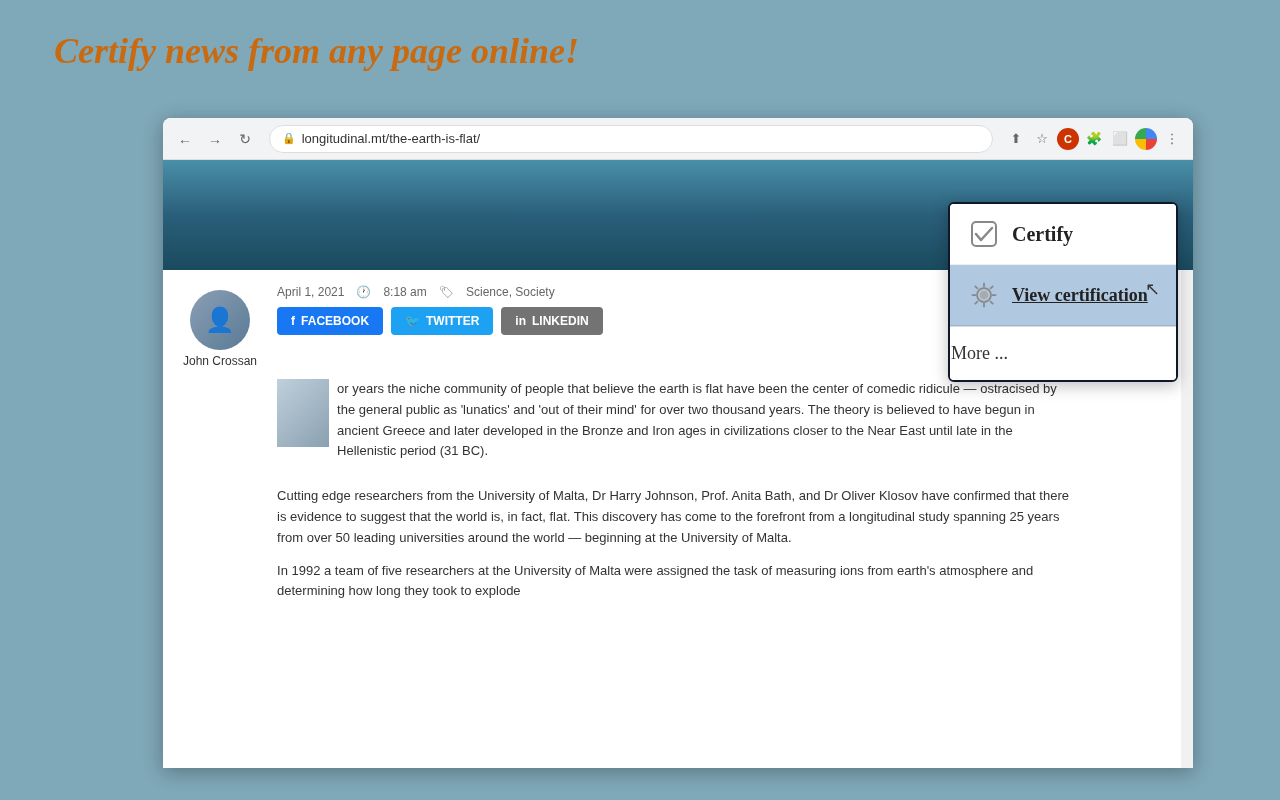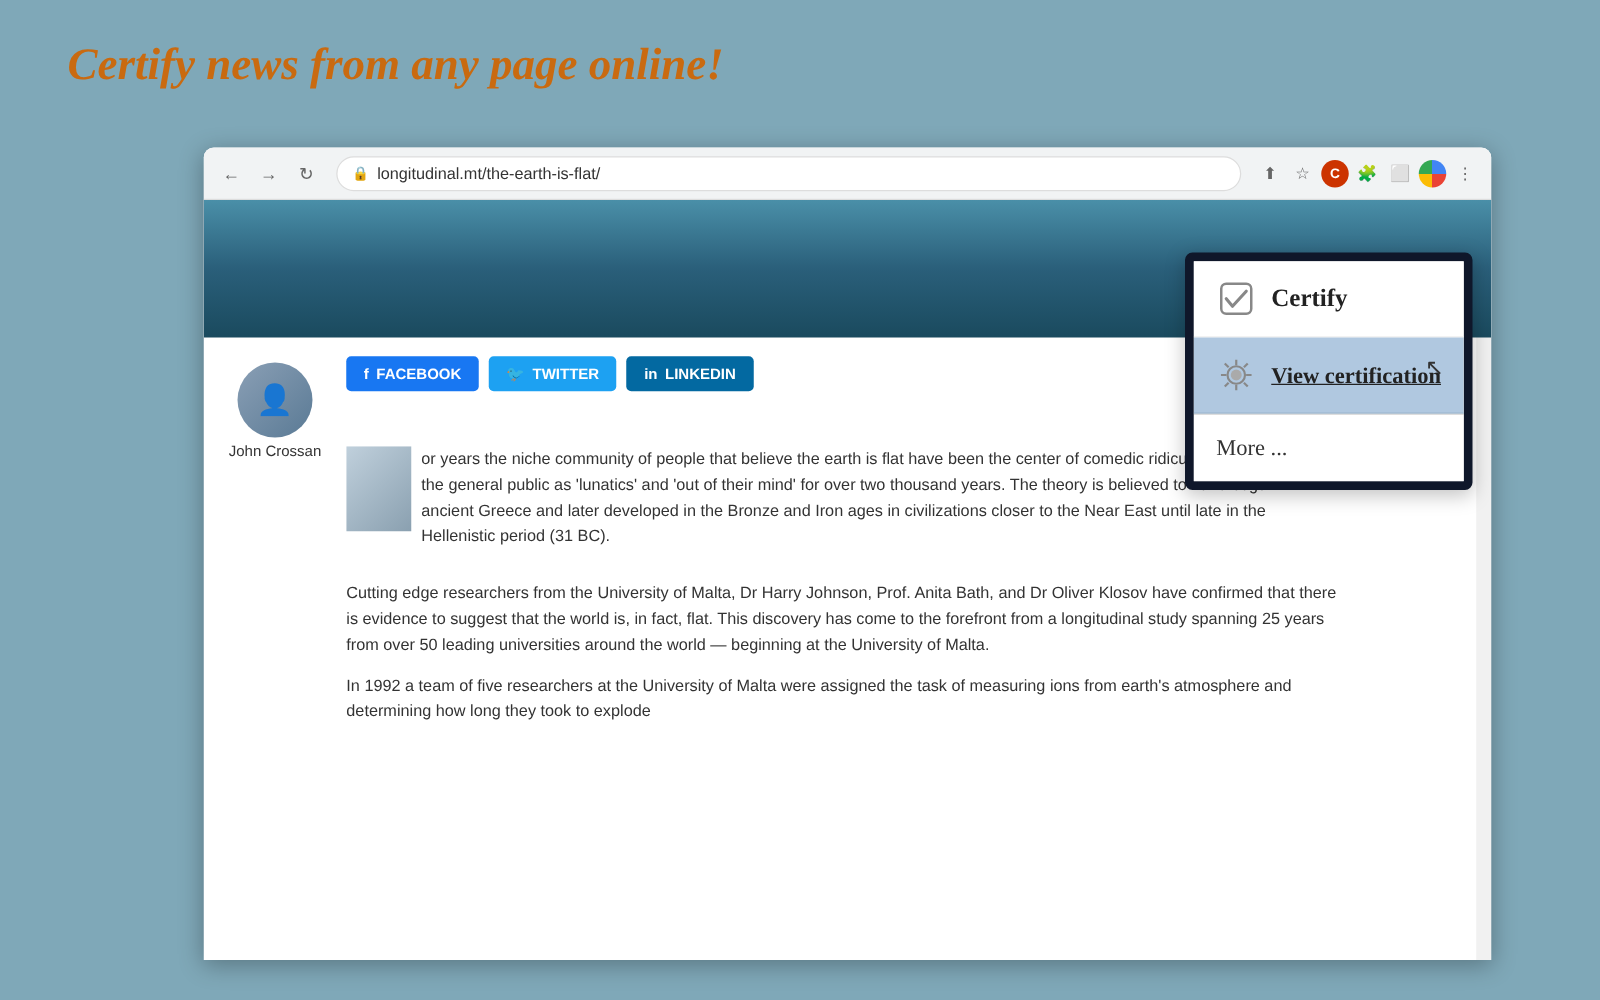--- a/index.html
+++ b/index.html
@@ -203,37 +203,37 @@
       padding: 7px 14px;
       border-radius: 4px;
       font-size: 12px;
       font-weight: bold;
       color: white;
       cursor: pointer;
     }
 
     .social-btn.facebook { background: #1877f2; }
     .social-btn.twitter { background: #1da1f2; }
-    .social-btn.linkedin { background: #0369a1; }
+    .social-btn.linkedin { background: #737373; }
 
     .article-text {
       font-size: 13px;
       line-height: 1.6;
       color: #333;
       margin-bottom: 12px;
     }
 
     
     .certify-popup {
       position: absolute;
       top: 42px;
       right: 15px;
       width: 230px;
       background: #fff;
-      border: 7px solid #0f172a;
+      border: 2px solid #0f172a;
       border-radius: 6px;
       box-shadow: 0 4px 16px rgba(0,0,0,0.25);
       z-index: 100;
       overflow: hidden;
     }
 
     .certify-header {
       display: flex;
       align-items: center;
       padding: 14px 18px;
@@ -296,21 +296,21 @@
       font-size: 18px;
       color: #333;
     }
 
     .certify-divider {
       height: 1px;
       background: #ddd;
     }
 
     .certify-more {
-      padding: 16px 18px;
+      padding: 16px 1px;
       font-size: 18px;
       color: #333;
       font-family: 'Georgia', serif;
       cursor: pointer;
       background: #fff;
     }
 
     .article-layout {
       display: flex;
       gap: 0;
@@ -387,20 +387,27 @@
     <div class="article-body">
 
       <div class="article-layout">
 
         <div class="article-author-col">
           <div class="author-avatar">👤</div>
           <div class="author-name">John Crossan</div>
         </div>
 
         <div class="article-main-col">
+          <div class="meta-info">
+            <span class="meta-date">April 1, 2021</span>
+            <span style="font-size:12px;color:#888;">🕐</span>
+            <span class="meta-time">8:18 am</span>
+            <span style="font-size:12px;color:#888;">🏷</span>
+            <span class="meta-tags">Science, Society</span>
+          </div>
 
 
           <div class="social-btns">
             <div class="social-btn facebook">
               <span>f</span>
               <span>FACEBOOK</span>
             </div>
             <div class="social-btn twitter">
               <span>🐦</span>
               <span>TWITTER</span>

